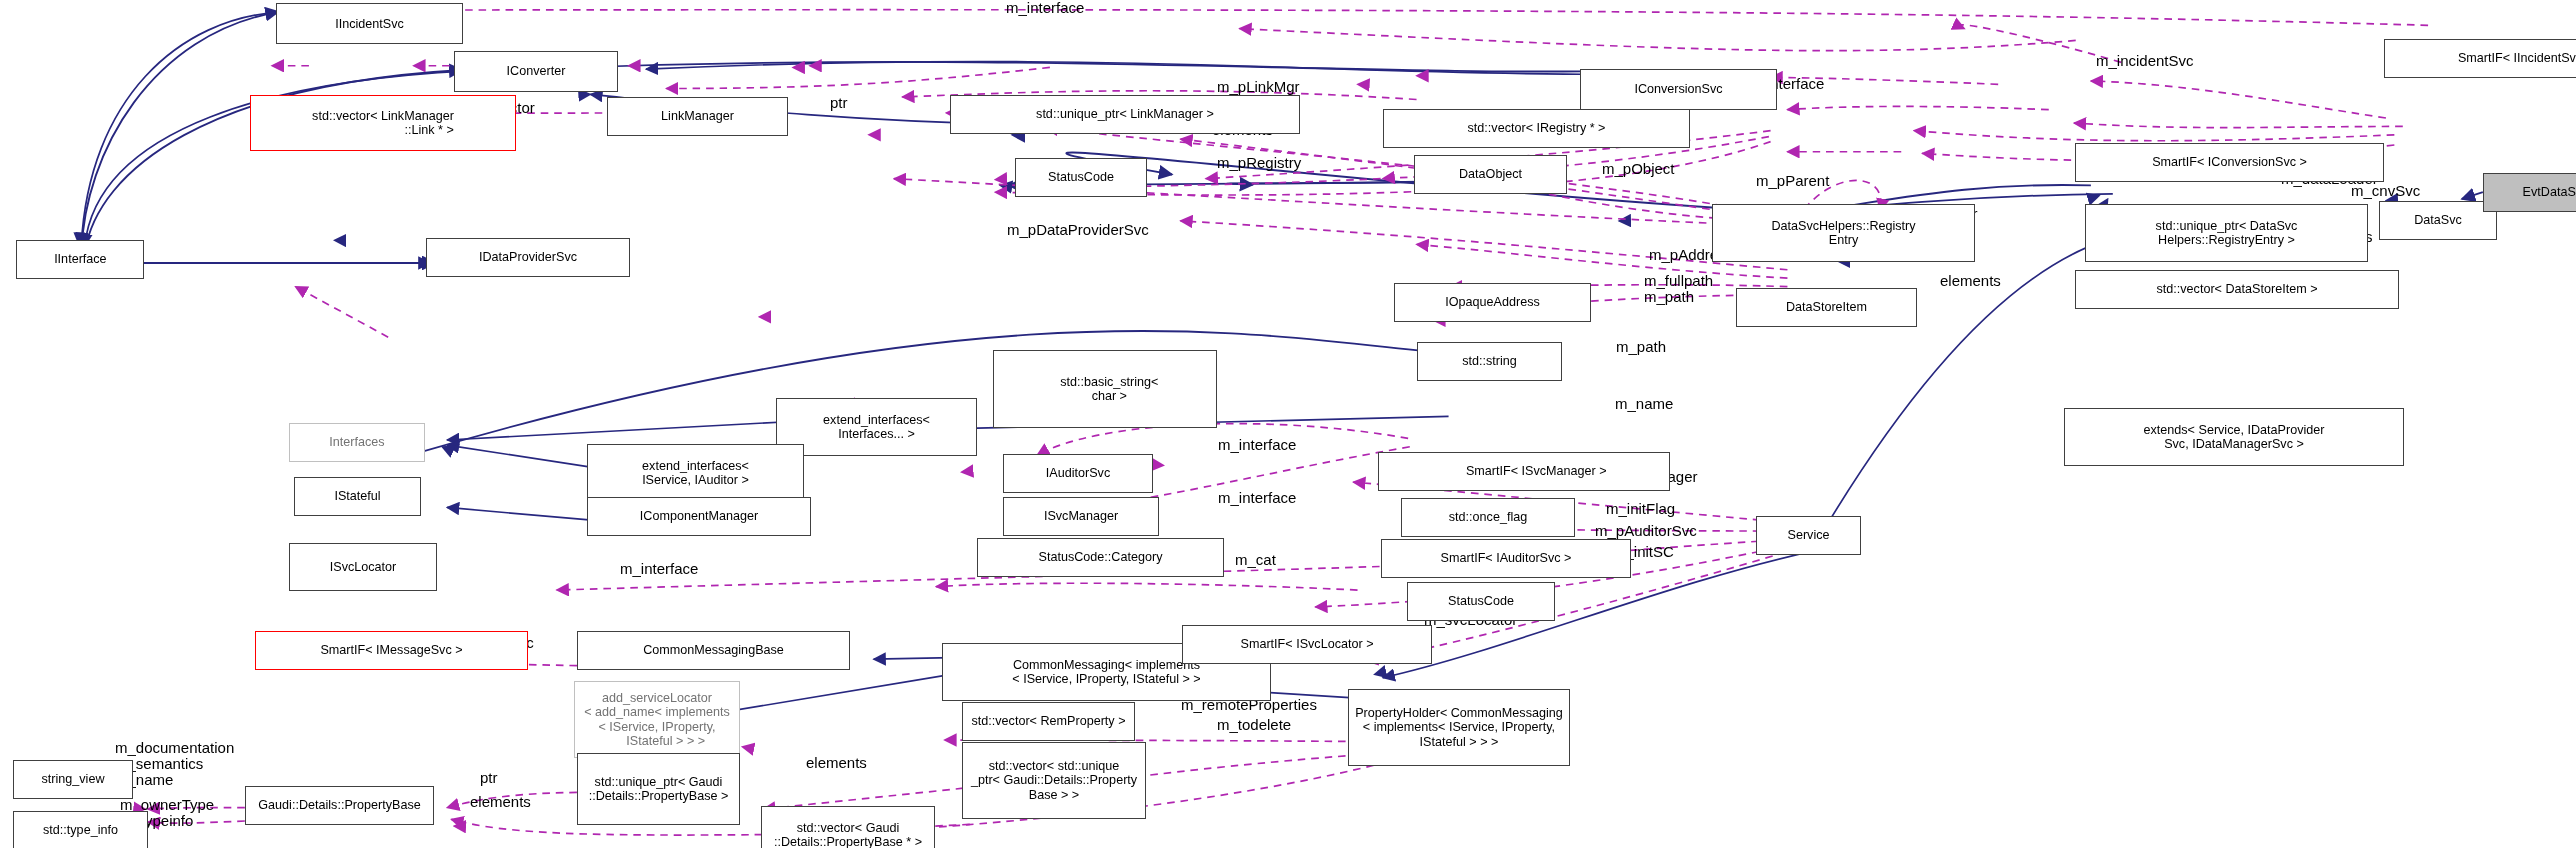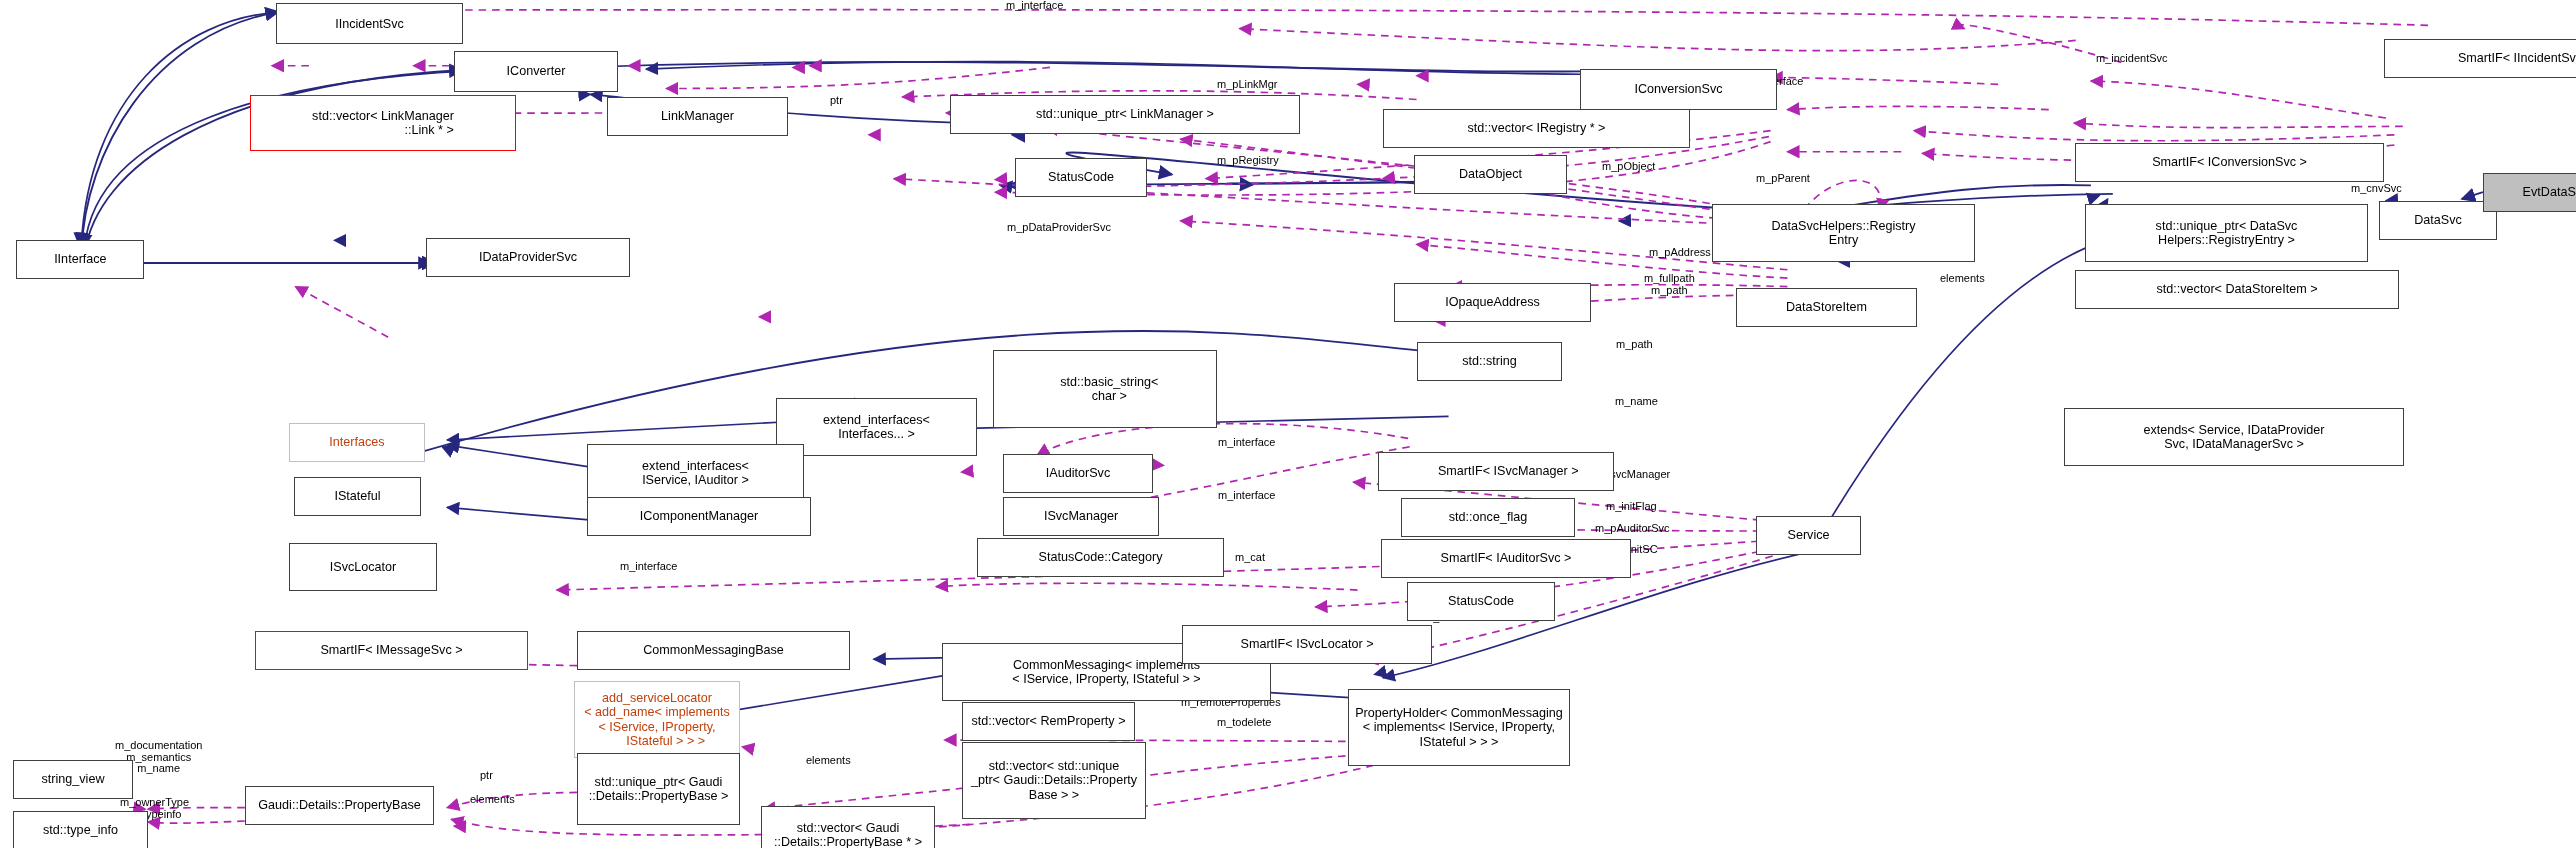--- a/index.html
+++ b/index.html
@@ -34,28 +34,27 @@
     line-height: 1.12;
     text-align: center;
     display: flex;
     align-items: center;
     justify-content: center;
     padding: 0.8px 3.4px;
     white-space: pre;
     z-index: 3;
   }
   .node.red  { border-color: #ff0000; }
-  .node.grey { border-color: #c0c0c0; color: #c2410c; }
+  .node.grey { border-color: #c0c0c0; color: #737373; }
   .node.filled { background: #bfbfbf; border-color: #404040; }
   .edge-label {
     position: absolute;
-    font-size: 11px;
+    font-size: 15px;
     color: #000000;
     white-space: pre;
-    text-align: center;
     z-index: 2;
     line-height: 1.05;
   }
 </style>
 </head>
 <body>
 
 <div id="diagram">
 
   <svg id="edges" viewBox="0 0 3055 1006" xmlns="http://www.w3.org/2000/svg">
@@ -231,21 +230,21 @@
 char &gt;</div>
       <div class="node" style="left: 1417px; top: 342px; width: 145px; height: 39px;">std::string</div>
       <div class="node" style="left: 776px; top: 398px; width: 201px; height: 58px;">extend_interfaces&lt;
 Interfaces... &gt;</div>
       <div class="node" style="left: 2064px; top: 408px; width: 340px; height: 58px;">extends&lt; Service, IDataProvider
 Svc, IDataManagerSvc &gt;</div>
       <div class="node grey" style="left: 289px; top: 423px; width: 136px; height: 39px;">Interfaces</div>
       <div class="node" style="left: 587px; top: 444px; width: 217px; height: 58px;">extend_interfaces&lt;
 IService, IAuditor &gt;</div>
       <div class="node" style="left: 1003px; top: 454px; width: 150px; height: 39px;">IAuditorSvc</div>
-      <div class="node" style="left: 1378px; top: 452px; width: 236px; height: 39px; padding-left: 28px;">SmartIF&lt; ISvcManager &gt;</div>
+      <div class="node" style="left: 1378px; top: 452px; width: 292px; height: 39px; padding-left: 28px;">SmartIF&lt; ISvcManager &gt;</div>
       <div class="node" style="left: 294px; top: 477px; width: 127px; height: 39px;">IStateful</div>
       <div class="node" style="left: 587px; top: 497px; width: 224px; height: 39px;">IComponentManager</div>
       <div class="node" style="left: 1003px; top: 497px; width: 156px; height: 39px;">ISvcManager</div>
       <div class="node" style="left: 1401px; top: 498px; width: 174px; height: 39px;">std::once_flag</div>
       <div class="node" style="left: 1756px; top: 516px; width: 105px; height: 39px;">Service</div>
       <div class="node" style="left: 289px; top: 543px; width: 148px; height: 48px;">ISvcLocator</div>
       <div class="node" style="left: 977px; top: 538px; width: 247px; height: 39px;">StatusCode::Category</div>
       <div class="node" style="left: 1381px; top: 539px; width: 250px; height: 39px;">SmartIF&lt; IAuditorSvc &gt;</div>
       <div class="node" style="left: 1407px; top: 582px; width: 148px; height: 39px;">StatusCode</div>
       <div class="node red" style="left: 255px; top: 631px; width: 273px; height: 39px;">SmartIF&lt; IMessageSvc &gt;</div>

